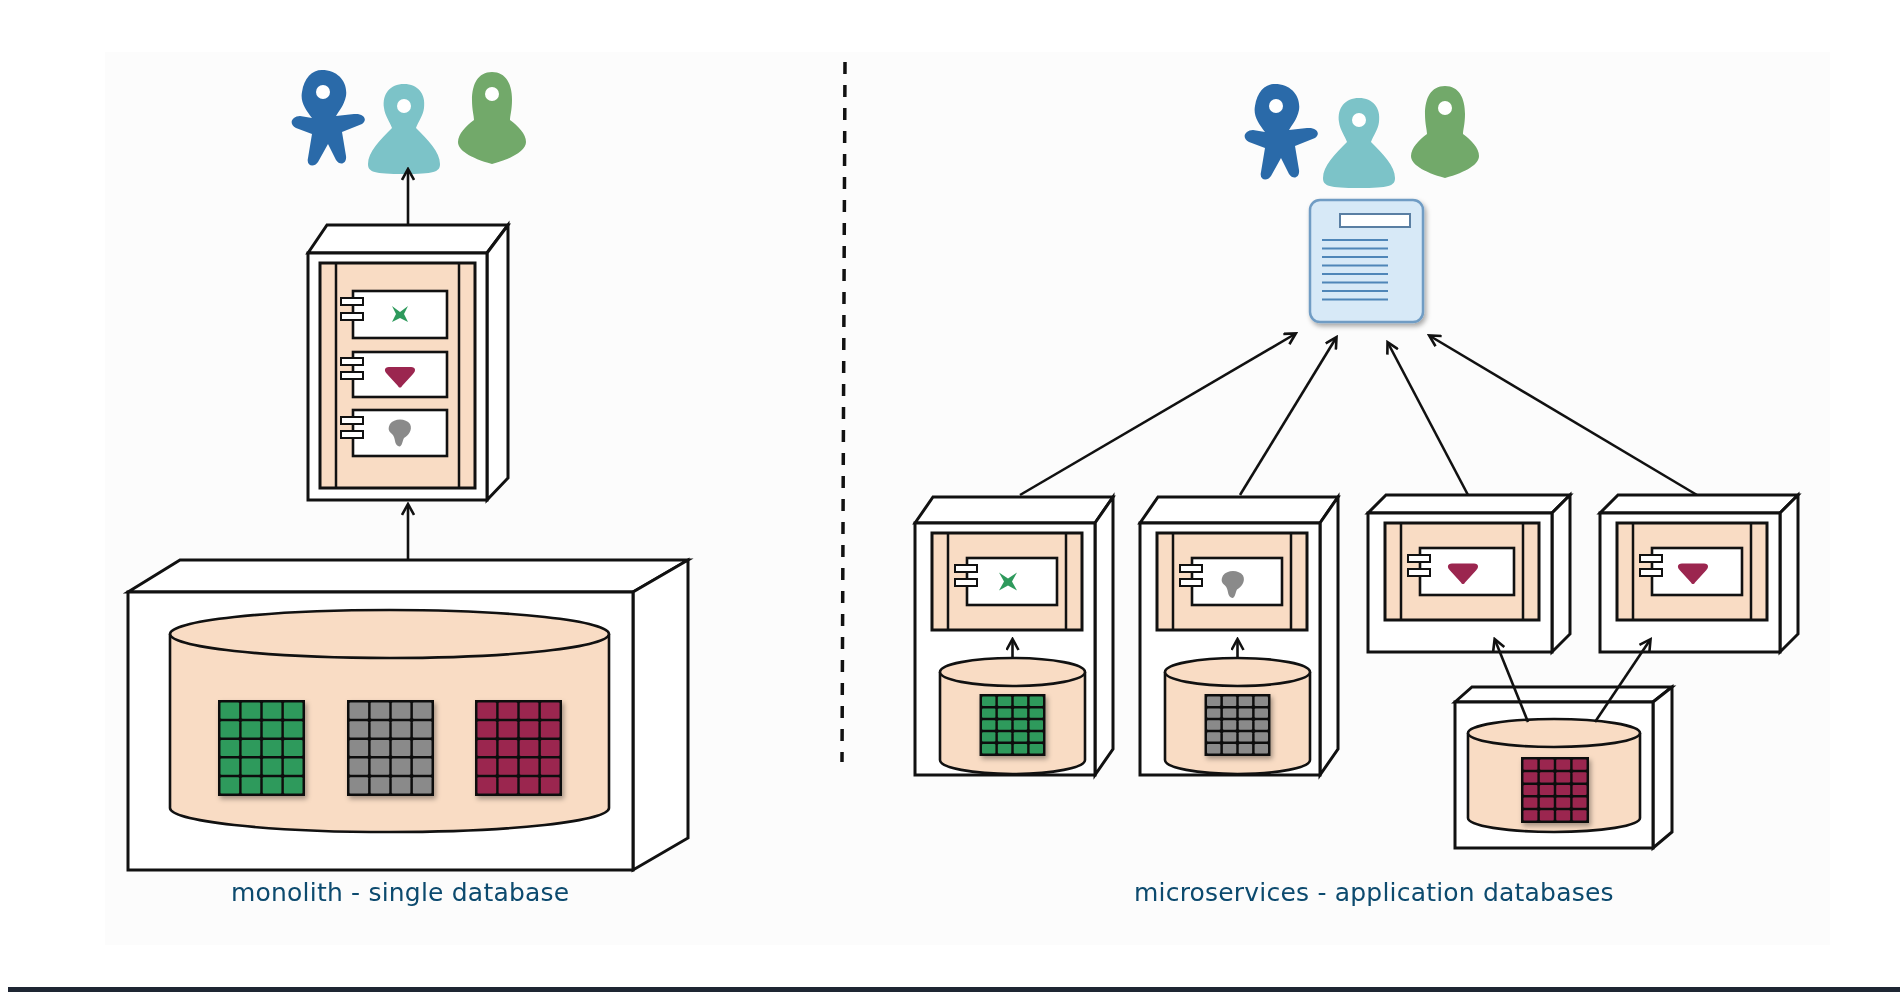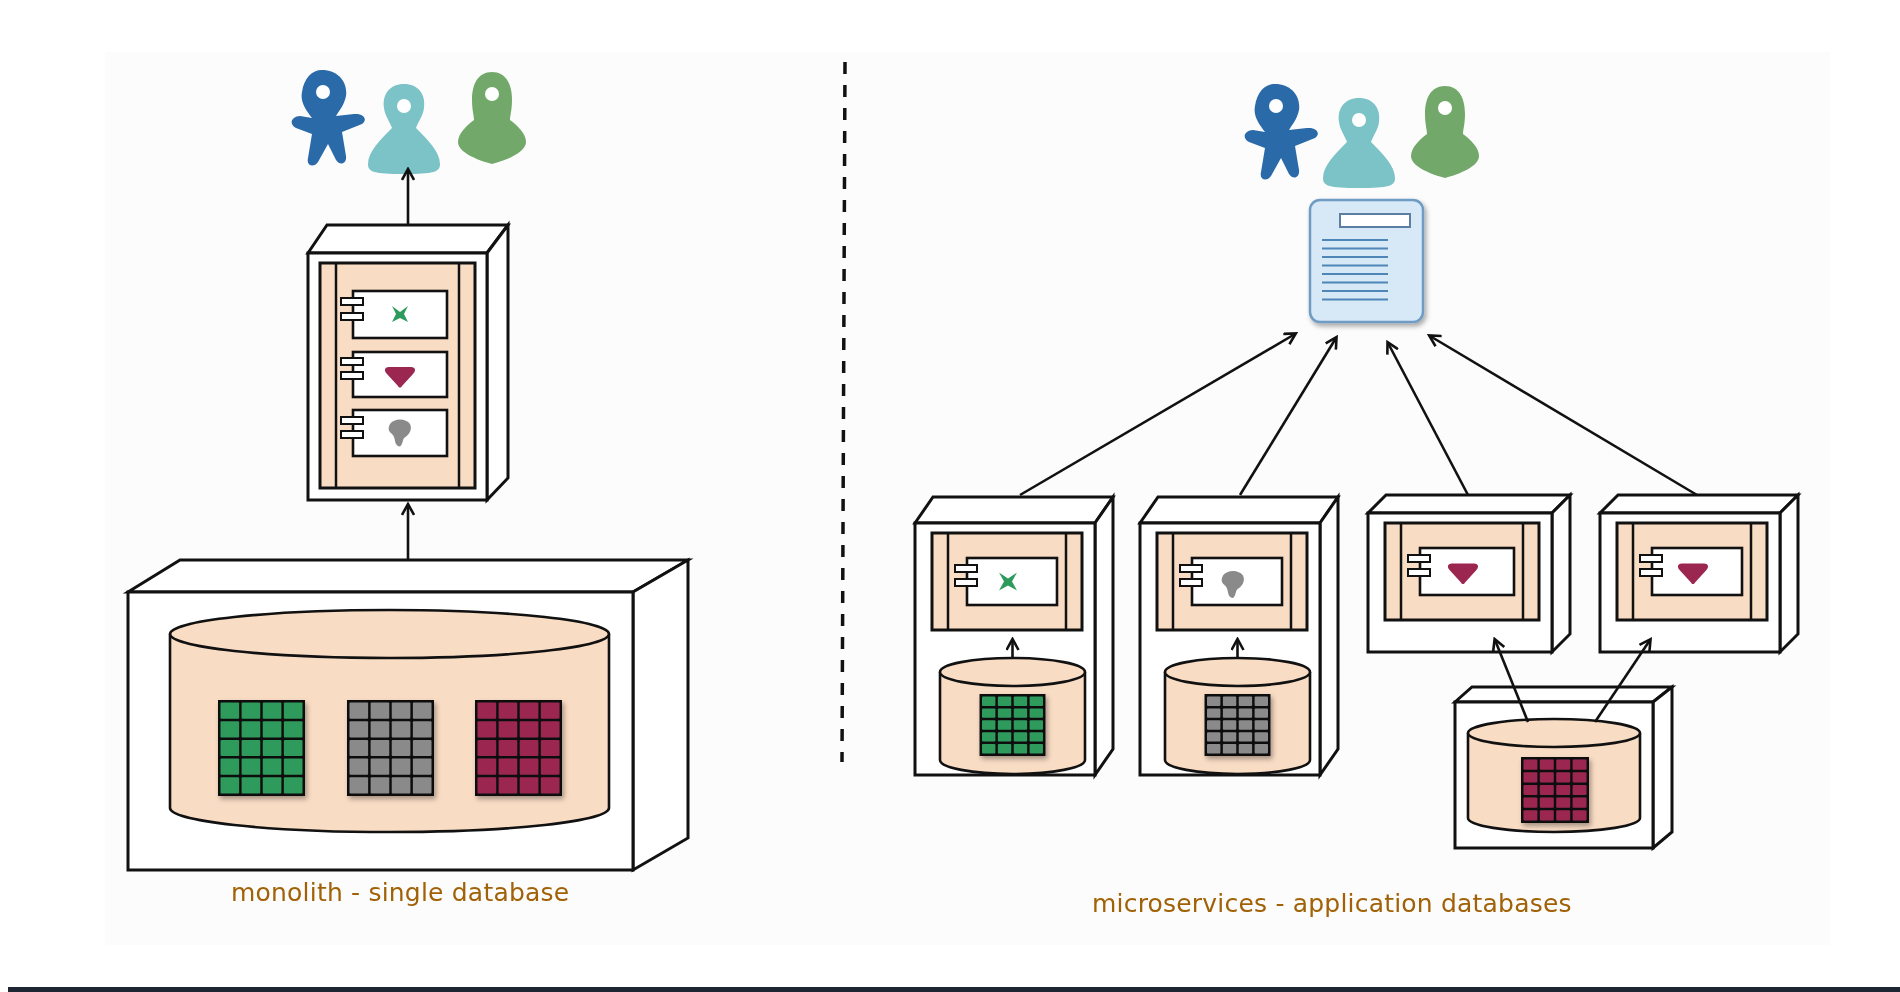--- a/index.html
+++ b/index.html
@@ -1,21 +1,21 @@
 <!DOCTYPE html>
 <html><head>
   <meta charset="utf-8">
   <style>
     html, body { margin: 0; padding: 0; background: #ffffff; }
     body { width: 1900px; height: 992px; position: relative; overflow: hidden; font-family: "DejaVu Sans", sans-serif; }
     #canvas { position: absolute; left: 0; top: 0; width: 1900px; height: 992px; }
     .bg-panel { position: absolute; left: 105px; top: 52px; width: 1725px; height: 893px; background: #fcfcfc; }
-    .caption { position: absolute; top: 878px; font-size: 25px; color: #a16207; letter-spacing: 0.2px; white-space: nowrap; font-family: "DejaVu Sans", sans-serif; }
+    .caption { position: absolute; top: 878px; font-size: 25px; color: #0c4a6e; letter-spacing: 0.2px; white-space: nowrap; font-family: "DejaVu Sans", sans-serif; }
     .caption.left { left: 231px; }
-    .caption.right { left: 1092px; margin-top: 11px; }
+    .caption.right { left: 1134px; }
     .bottom-bar { position: absolute; left: 8px; top: 987px; width: 1892px; height: 5px; background: #1e2633; }
   </style>
 </head>
 <body>
 
 <div class="bg-panel"></div>
 
 <svg id="canvas" viewBox="0 0 1900 992" xmlns="http://www.w3.org/2000/svg">
   <defs>
     <marker id="arrowhead" markerWidth="14" markerHeight="14" refX="11" refY="7" orient="auto" markerUnits="userSpaceOnUse">

